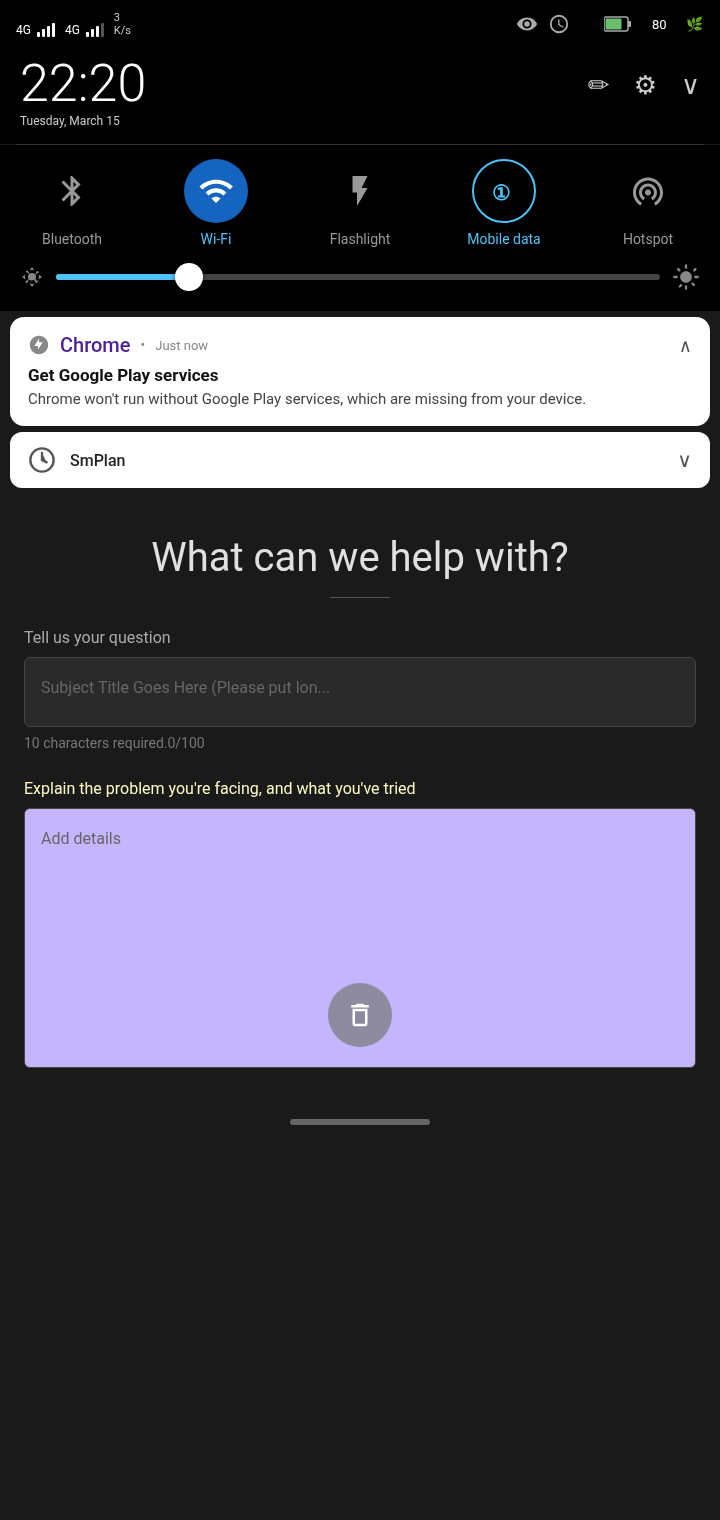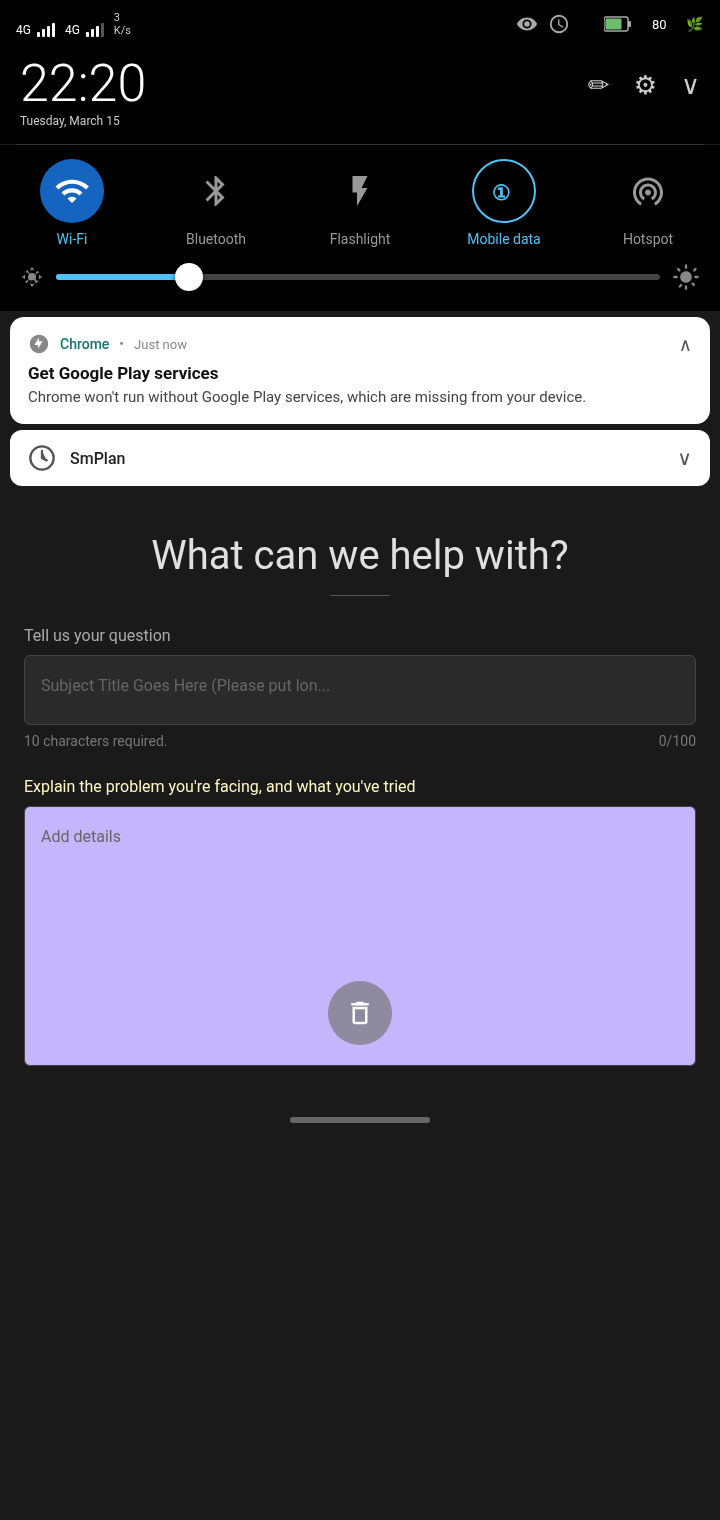--- a/index.html
+++ b/index.html
@@ -175,23 +175,23 @@
       border-radius: 14px;
       padding: 16px 18px;
     }
     .notif-card-header {
       display: flex;
       align-items: center;
       gap: 10px;
       margin-bottom: 8px;
     }
     .notif-app-name {
-      font-size: 14px;
+      font-size: 20px;
       font-weight: 500;
-      color: #0f766e;
+      color: #4c1d95;
     }
     .notif-dot {
       color: #888;
       font-size: 14px;
     }
     .notif-time {
       font-size: 13px;
       color: #888;
     }
     .notif-expand {
@@ -263,21 +263,20 @@
       border: 1px solid #444;
       border-radius: 6px;
       padding: 20px 16px;
       color: #888;
       font-size: 16px;
       margin-bottom: 8px;
       min-height: 70px;
     }
     .input-hints {
       display: flex;
-      justify-content: space-between;
       font-size: 14px;
       color: #777;
       margin-bottom: 28px;
     }
     .content-label2 {
       font-size: 16px;
       color: #fef9c3;
       margin-bottom: 10px;
     }
     .content-textarea-box {
@@ -379,35 +378,35 @@
     <span class="header-icon">⚙</span>
     <span class="header-icon">∨</span>
   </div>
 </div>
 
 <div class="divider-line"></div>
 
 <div class="quick-toggles">
 
   <div class="toggle-item">
+    <div class="toggle-icon-wrap inactive">
+      <svg class="bt-svg" viewBox="0 0 24 24" fill="#999">
+        <path d="M17.71 7.71L12 2h-1v7.59L6.41 5 5 6.41 10.59 12 5 17.59 6.41 19 11 14.41V22h1l5.71-5.71-4.3-4.29 4.3-4.29zM13 5.83l1.88 1.88L13 9.59V5.83zm1.88 10.46L13 18.17v-3.76l1.88 1.88z"></path>
+      </svg>
+    </div>
+    <span class="toggle-label">Bluetooth</span>
+  </div>
+
+  <div class="toggle-item">
     <div class="toggle-icon-wrap active">
       <svg class="wifi-svg" viewBox="0 0 24 24" fill="#fff">
         <path d="M1 9l2 2c5.07-5.07 13.23-5.07 18.3 0l2-2C16.93 2.93 7.08 2.93 1 9zm8 8l3 3 3-3c-1.65-1.66-4.34-1.66-6 0zm-4-4l2 2c2.76-2.76 7.24-2.76 10 0l2-2C15.14 9.14 8.87 9.14 5 13z"></path>
       </svg>
     </div>
     <span class="toggle-label active">Wi-Fi</span>
-  </div>
-
-  <div class="toggle-item">
-    <div class="toggle-icon-wrap inactive">
-      <svg class="bt-svg" viewBox="0 0 24 24" fill="#999">
-        <path d="M17.71 7.71L12 2h-1v7.59L6.41 5 5 6.41 10.59 12 5 17.59 6.41 19 11 14.41V22h1l5.71-5.71-4.3-4.29 4.3-4.29zM13 5.83l1.88 1.88L13 9.59V5.83zm1.88 10.46L13 18.17v-3.76l1.88 1.88z"></path>
-      </svg>
-    </div>
-    <span class="toggle-label">Bluetooth</span>
   </div>
 
   <div class="toggle-item">
     <div class="toggle-icon-wrap inactive">
       <svg class="flash-svg" viewBox="0 0 24 24" fill="#999">
         <path d="M7 2v11h3v9l7-12h-4l4-8z"></path>
       </svg>
     </div>
     <span class="toggle-label">Flashlight</span>
   </div>

